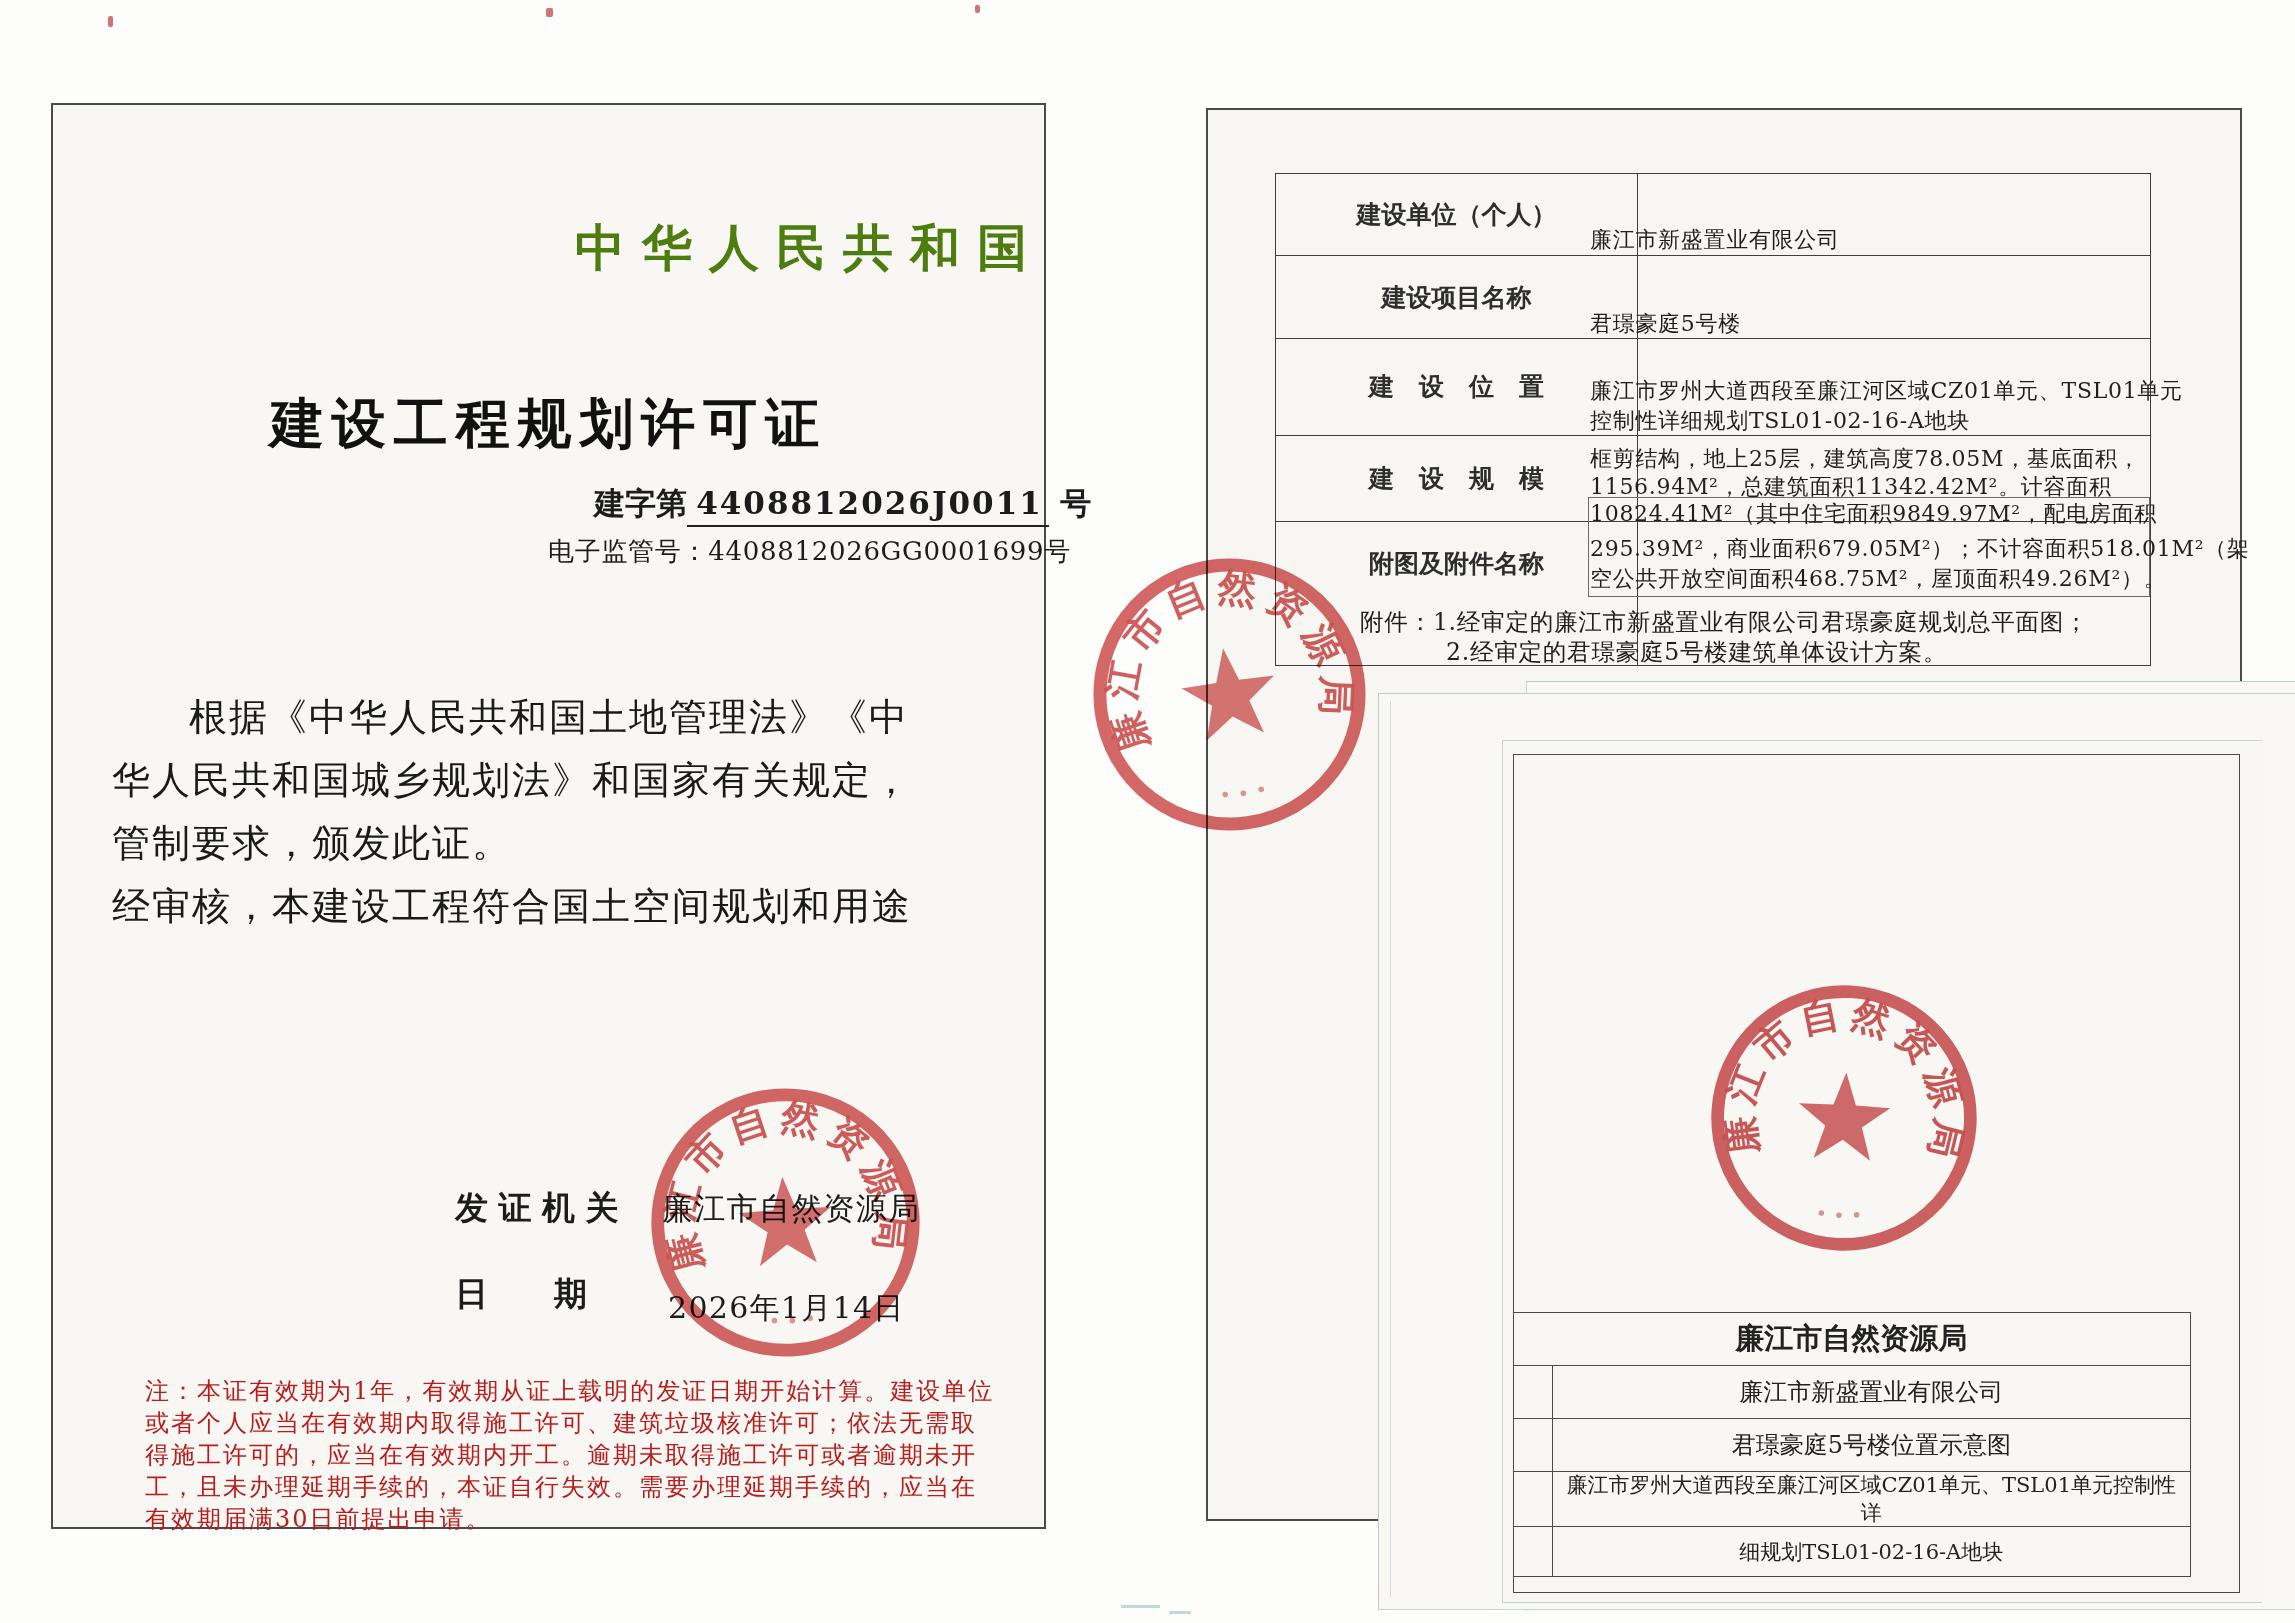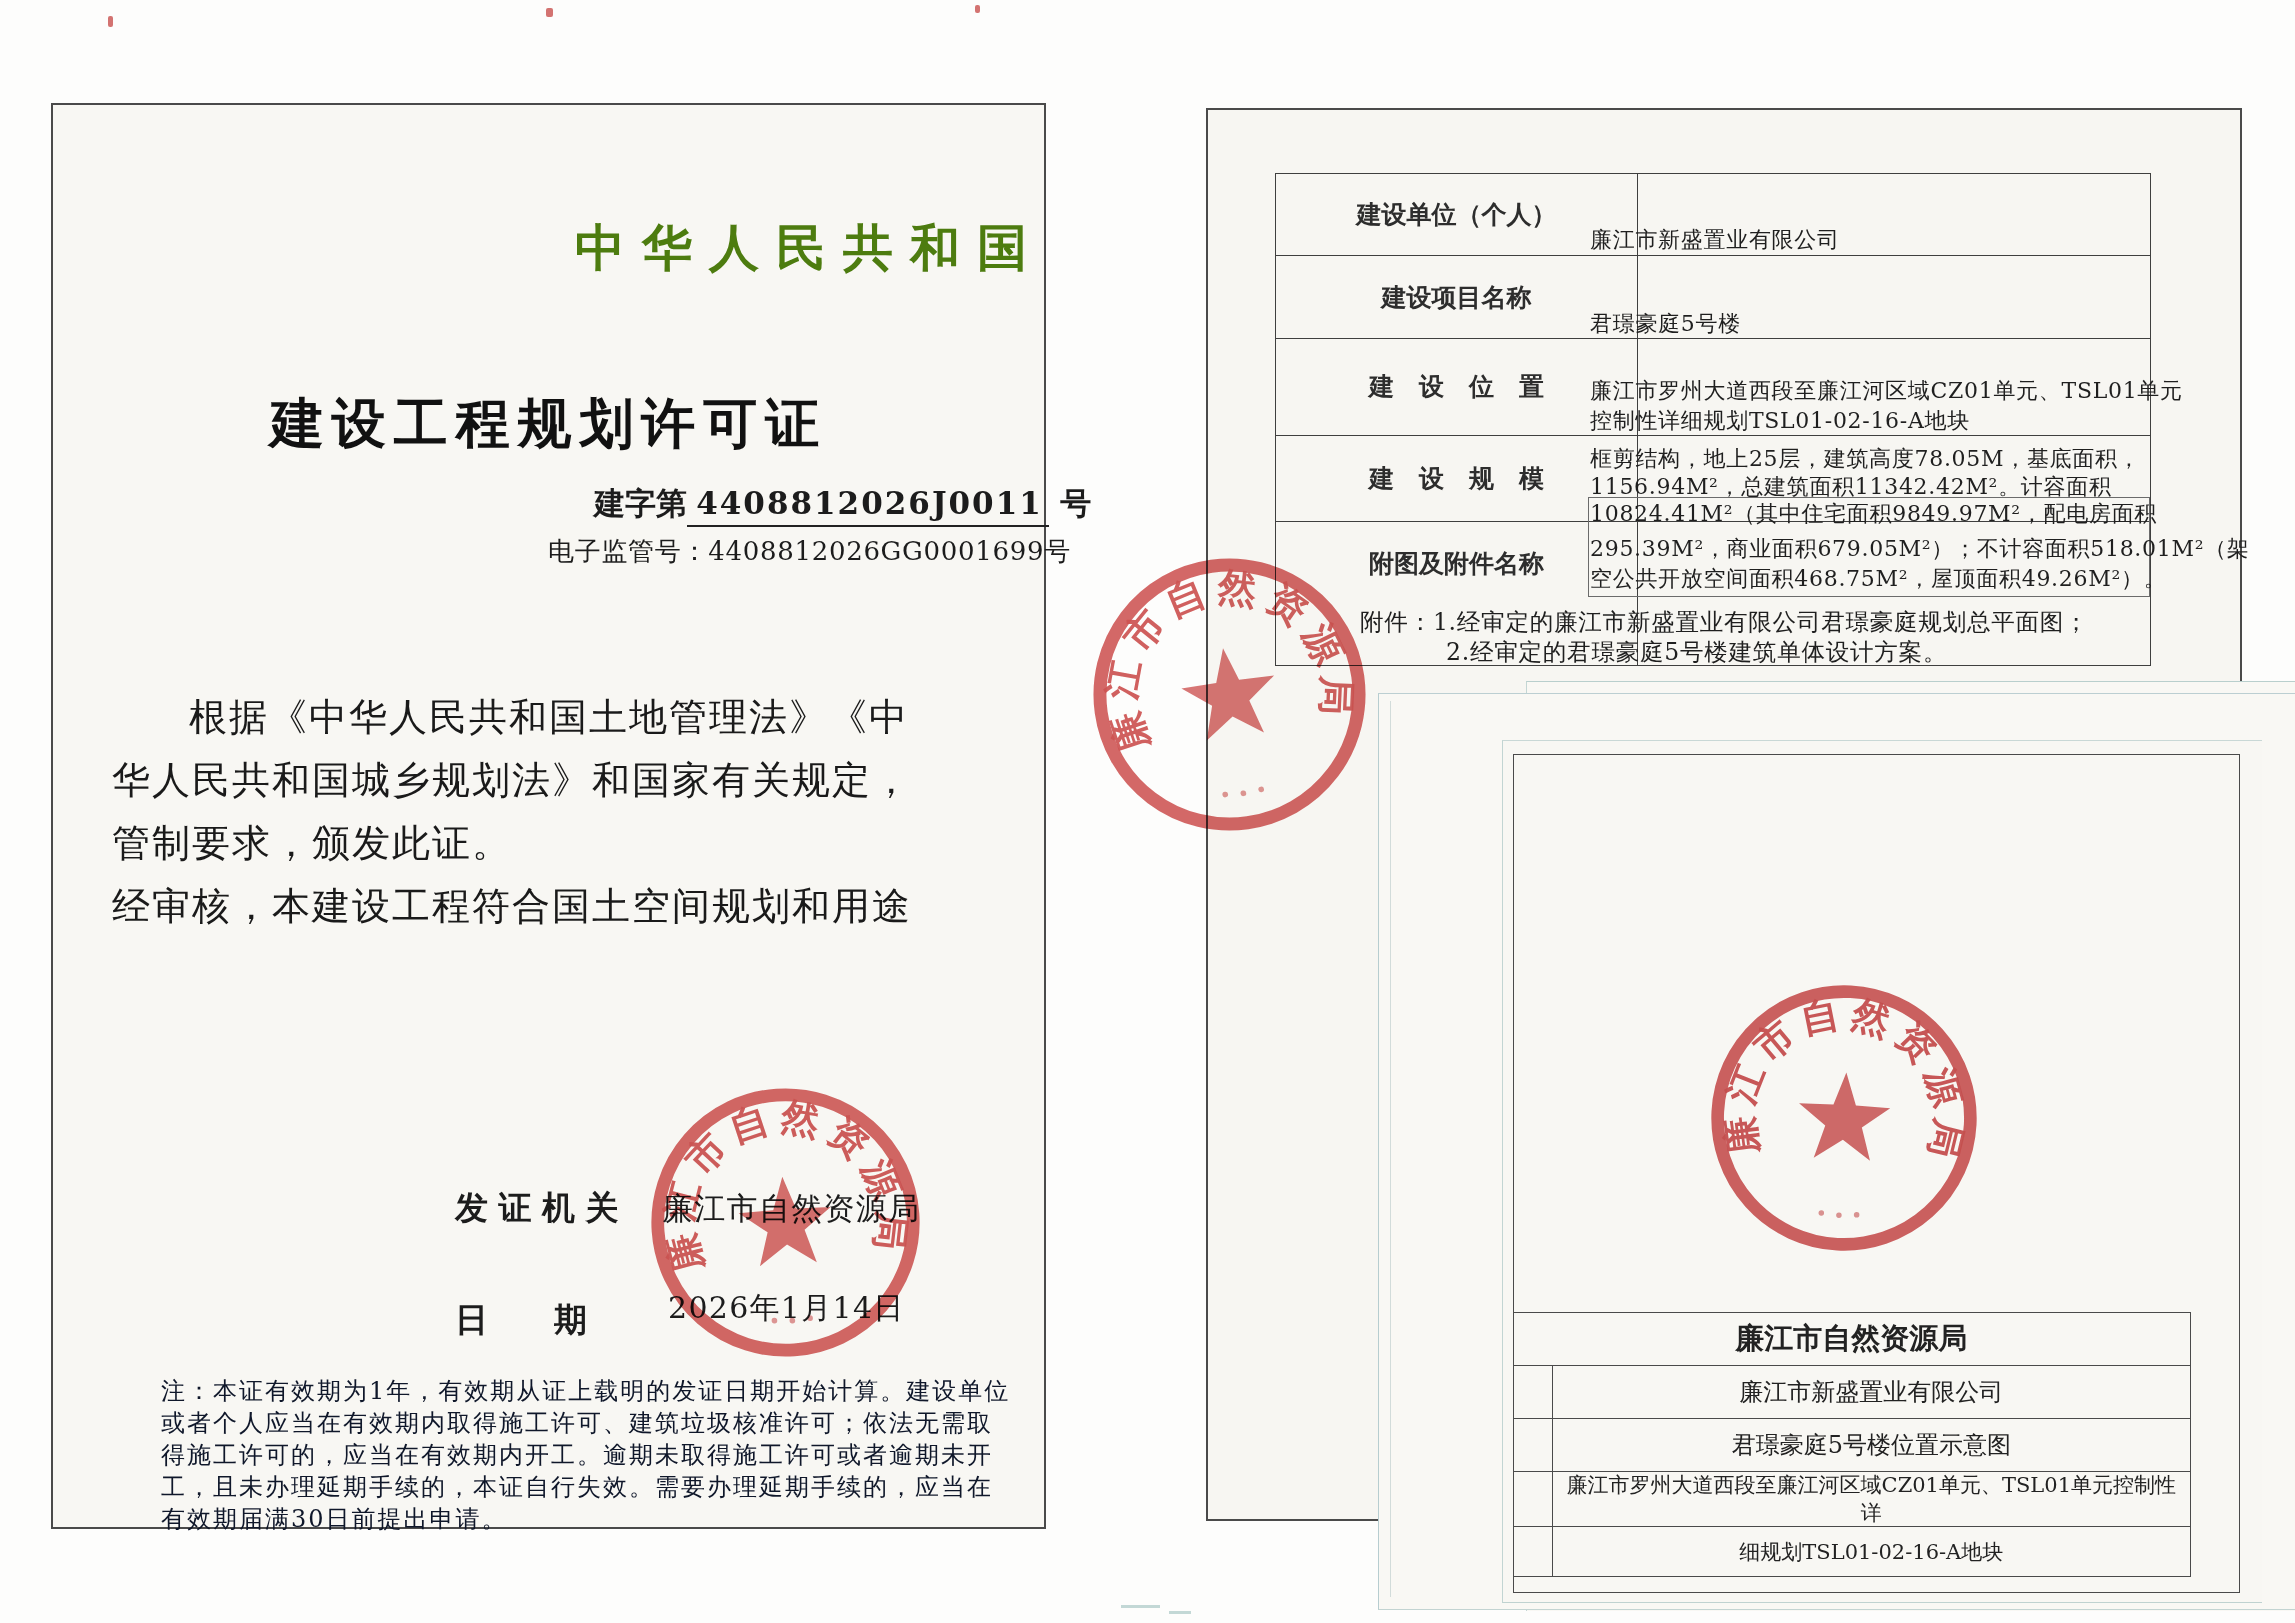--- a/index.html
+++ b/index.html
@@ -14,24 +14,24 @@
   .cert-title{position:absolute;left:0;top:241px;width:100%;text-align:center;
            font-size:54px;font-weight:700;letter-spacing:7.9px;color:#111;margin-top:42px;}
   .certno{position:absolute;left:541px;top:378px;font-size:31px;font-weight:600;white-space:nowrap;}
   .certno .num{display:inline-block;border-bottom:2px solid #222;padding:0 6.5px 3.9px 9.2px;letter-spacing:2px;}
   .supervision{position:absolute;left:495px;top:429px;font-size:26px;letter-spacing:0.7px;white-space:nowrap;text-align:center;}
   .body-text{position:absolute;left:59px;top:581px;width:910px;font-size:38px;line-height:63px;
              letter-spacing:2px;color:#1a1a1a;}
   .body-text .line1{text-indent:77px;}
   .issue-label{position:absolute;left:402px;top:1081px;font-size:33px;font-weight:600;letter-spacing:10.5px;white-space:nowrap;}
   .issue-value{position:absolute;left:609px;top:1083px;font-size:31px;letter-spacing:1.3px;white-space:nowrap;}
-  .date-label{position:absolute;left:402px;top:1167px;font-size:33px;font-weight:600;white-space:nowrap;margin-top:26px;}
+  .date-label{position:absolute;left:402px;top:1167px;font-size:33px;font-weight:600;white-space:nowrap;}
   .date-value{position:absolute;left:615px;top:1183px;font-size:30px;letter-spacing:1.3px;white-space:nowrap;}
-  .note{position:absolute;left:108px;top:1270px;width:874px;font-size:24px;line-height:32px;
-        letter-spacing:2px;color:#0f172a;}
+  .note{position:absolute;left:92px;top:1270px;width:874px;font-size:24px;line-height:32px;
+        letter-spacing:2px;color:#b91c1c;}
   
   #right-page{left:1206px;top:108px;width:1032px;height:1409px;background:#f7f6f2;}
   #form-table{position:absolute;left:67px;top:63px;width:874px;height:491px;border:1.3px solid #3f3f3f;}
   #form-table .vline{position:absolute;left:361px;top:0;width:0;height:100%;border-left:1.3px solid #3f3f3f;}
   #form-table .hline{position:absolute;left:0;width:100%;height:0;border-top:1.3px solid #3f3f3f;}
   .lab{position:absolute;left:0;width:361px;display:flex;align-items:center;justify-content:center;
        font-size:25px;font-weight:600;color:#2d2d2d;white-space:nowrap;}
   .val{position:absolute;left:314px;font-size:22px;color:#1f1f1f;white-space:nowrap;letter-spacing:0.7px;}
   .vbox{position:absolute;left:312px;top:323px;width:560px;height:98px;border:1.3px solid #6b6b6b;}
   .attach{position:absolute;left:152px;top:497px;font-size:23.6px;line-height:30px;color:#1f1f1f;white-space:nowrap;letter-spacing:0.7px;}

